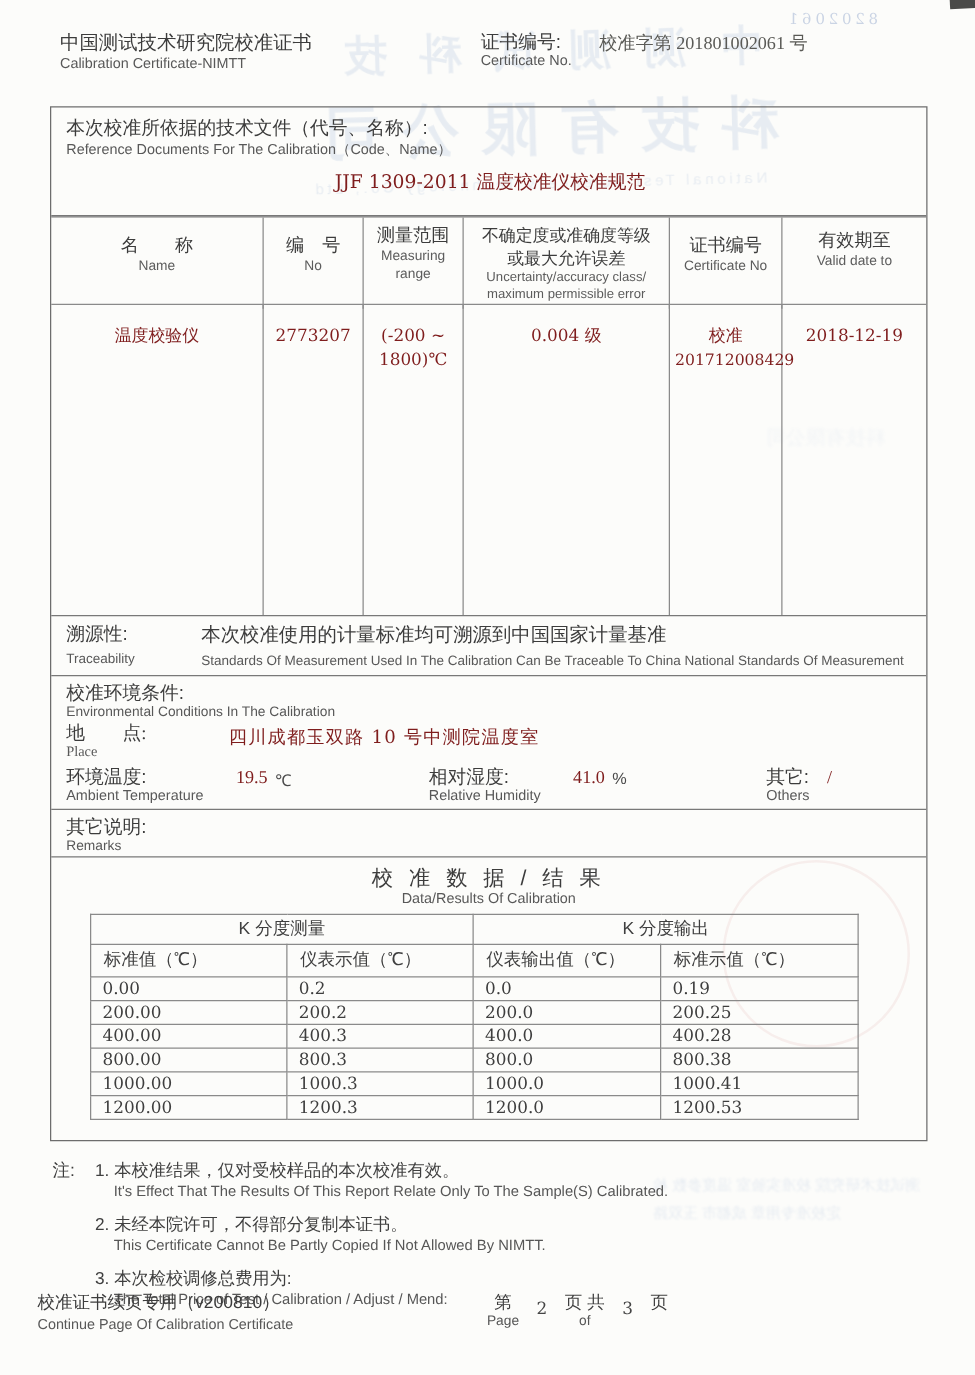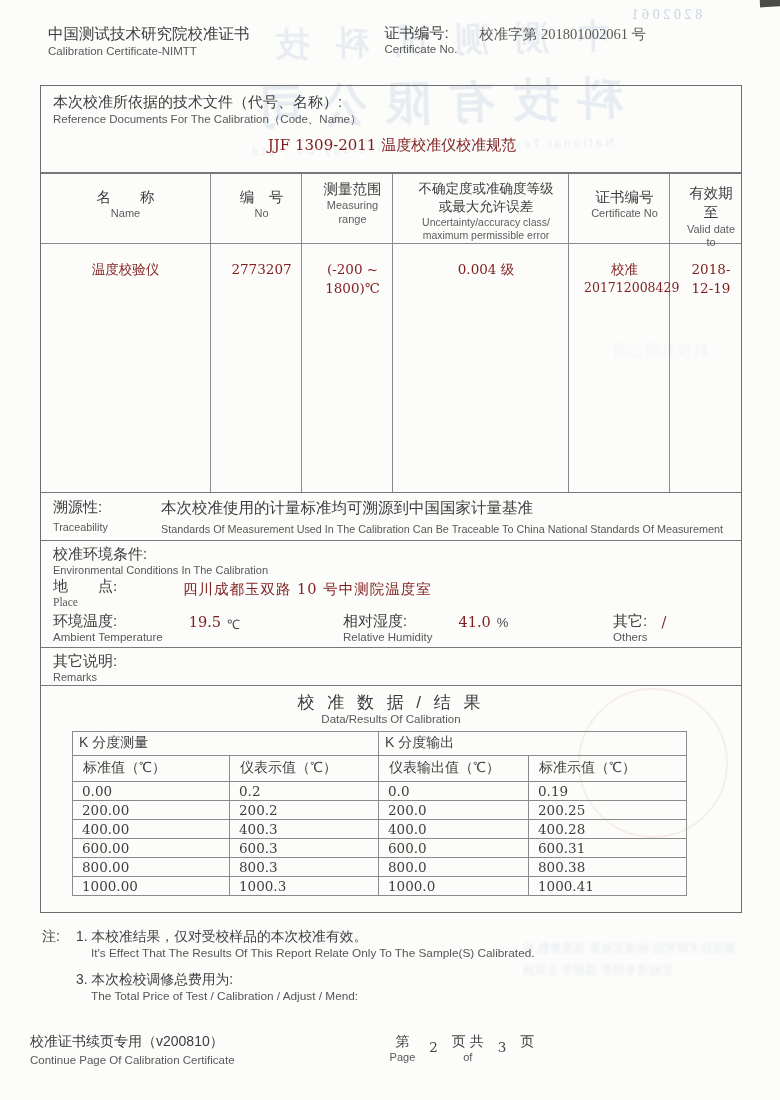--- a/index.html
+++ b/index.html
@@ -32,21 +32,21 @@
   .section:last-child { border-bottom: none; }
 
   
   .sec-ref { height: 87px; padding: 7px 10px 0 12px; }
   .ref-doc { text-align: center; margin-top: 9px; font-size: 15px; }
 
   
   .sec-std { height: 321px; display: flex; flex-direction: column; }
   .std-head { padding: 5px 10px 2px 12px; }
   .std-table { flex: 1; border-top: 1.2px solid #787878; display: flex; flex-direction: column; }
-  .std-cols { display: grid; grid-template-columns: 170px 80px 80px 165px 90px 1fr; gap: 11px; }
+  .std-cols { display: grid; grid-template-columns: 170px 80px 80px 165px 90px 1fr; }
   .std-cols > div { border-right: 1.1px solid #8a8a8a; padding: 6px 4px; text-align: center; }
   .std-cols > div:last-child { border-right: none; }
   .std-header-row { border-bottom: 1.1px solid #8a8a8a; height: 70px; }
   .std-header-row .zh { font-size: 14.5px; line-height: 1.35; }
   .std-header-row .en { font-size: 11px; line-height: 1.2; color: #5c5c5c; }
   .std-body-row { flex: 1; }
   .std-body-row > div { padding-top: 16px; font-size: 13.5px; }
   .std-body-row .val { font-size: 13.5px; line-height: 1.4; }
 
   
@@ -56,40 +56,40 @@
 
   
   .sec-env { height: 107px; padding: 4px 10px 0 12px; }
   .env-place { display: flex; margin-top: 1px; }
   .env-place-labels { width: 130px; font-family: Liberation Serif, serif; }
   .place-zh { letter-spacing: 0; font-size: 15px; }
   .env-place-value { margin-top: 3px; font-size: 14.5px; letter-spacing: 1px; }
   .env-row { display: flex; margin-top: 4px; }
   .env-item { display: flex; }
   .env-item .labels { }
-  .env-value { font-size: 14.5px; margin: 2px 6px 0 26px; }
+  .env-value { font-size: 14.5px; margin: 2px 6px 0 26px; font-family: Liberation Serif, serif; }
   .env-unit { font-size: 13px; margin-top: 3px; color: #4a4a4a; }
 
   
   .sec-remarks { height: 38px; padding: 4px 10px 16px 12px; }
 
   
   .sec-results { height: 227px; border-bottom: none; }
   .results-title { text-align: center; margin-top: 5px; }
   .results-title .zh { font-size: 17px; letter-spacing: 4px; font-weight: 500; }
   .results-title .en { font-size: 11.5px; margin-top: -1px; }
   table.results {
     border-collapse: collapse; margin: 6px 0 0 31px;
     width: 614px; table-layout: fixed;
     font-size: 13px;
   }
   table.results col.c1 { width: 157px; } table.results col.c2 { width: 149px; }
   table.results col.c3 { width: 150px; } table.results col.c4 { width: 158px; }
   table.results td { border: 1.1px solid #8a8a8a; padding: 1px 6px; }
-  table.results tr.group td { height: 24px; font-size: 14px; margin-left: 24px; }
+  table.results tr.group td { text-align: center; height: 24px; font-size: 14px; margin-left: 24px; }
   table.results tr.colhead td { text-align: left; padding-left: 10px; height: 26px; font-size: 14px; }
   table.results tr.datarow td { height: 19px; font-family: "DejaVu Serif", serif; font-size: 13.5px; color: #3e3e3e; padding-left: 9px; }
   table.results { border: 1.4px solid #6d6d6d; }
 
   
   .notes { position: absolute; left: 42px; top: 928px; width: 700px; }
   .notes-row { display: flex; }
   .notes-label { font-size: 14px; width: 34px; }
   .note-item { margin-bottom: 9px; }
   .note-zh { font-size: 13.8px; }
@@ -309,51 +309,55 @@
           <td>200.0</td>
             <td>200.25</td>
         </tr>
         <tr class="datarow">
           <td>400.00</td>
             <td>400.3</td>
           <td>400.0</td>
             <td>400.28</td>
         </tr>
         <tr class="datarow">
-          <td>600.00</td>
-            <td>600.3</td>
-          <td>600.0</td>
-            <td>600.31</td>
-        </tr>
-        <tr class="datarow">
           <td>800.00</td>
             <td>800.3</td>
           <td>800.0</td>
             <td>800.38</td>
         </tr>
         <tr class="datarow">
           <td>1000.00</td>
             <td>1000.3</td>
           <td>1000.0</td>
             <td>1000.41</td>
+        </tr>
+        <tr class="datarow">
+          <td>1200.00</td>
+            <td>1200.3</td>
+          <td>1200.0</td>
+            <td>1200.53</td>
         </tr>
       </tbody>
     </table>
   </div>
 </div>
 
 <div class="notes">
   <div class="notes-row">
     <div class="notes-label zh">注:</div>
     <div>
       <div class="note-item">
         <div class="note-zh"><span>1.</span> <span>本校准结果，仅对受校样品的本次校准有效。</span></div>
         <div class="note-en">It's Effect That The Results Of This Report Relate Only To The Sample(S) Calibrated.</div>
       </div>
       <div class="note-item">
+        <div class="note-zh"><span>2.</span> <span>未经本院许可，不得部分复制本证书。</span></div>
+        <div class="note-en">This Certificate Cannot Be Partly Copied If Not Allowed By NIMTT.</div>
+      </div>
+      <div class="note-item">
         <div class="note-zh"><span>3.</span> <span>本次检校调修总费用为:</span></div>
         <div class="note-en">The Total Price of Test / Calibration / Adjust / Mend:</div>
       </div>
     </div>
   </div>
 </div>
 
 <div class="footer">
   <div class="footer-left">
     <div class="zh">校准证书续页专用（v200810）</div>

